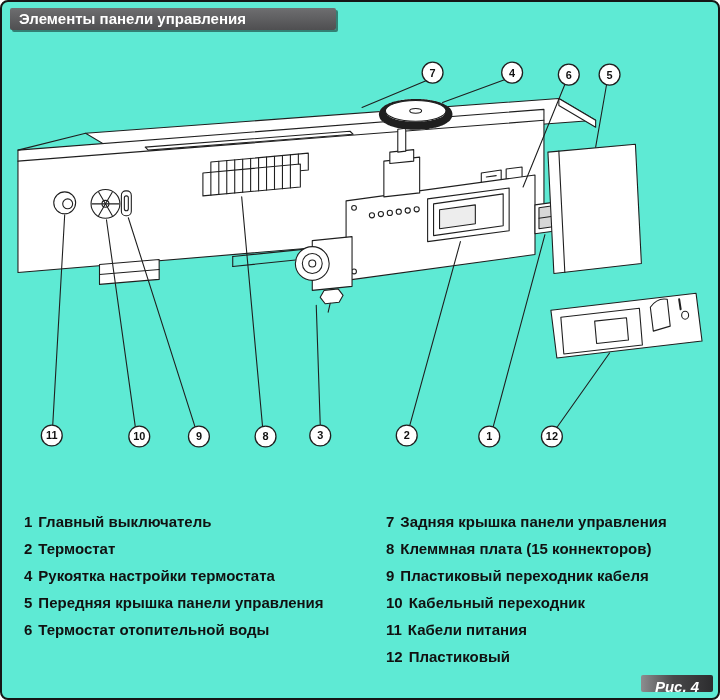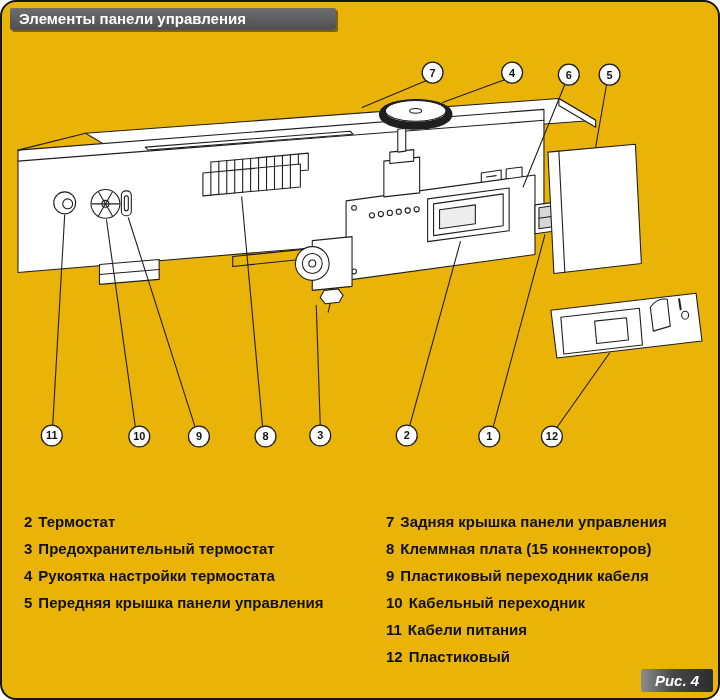--- a/index.html
+++ b/index.html
@@ -1,39 +1,39 @@
 <!DOCTYPE html>
 <html><head>
 <meta charset="utf-8">
 <style>
   * { margin:0; padding:0; box-sizing:border-box; }
   html,body { width:720px; height:700px; background:#fff; }
   body { font-family:"Liberation Sans", sans-serif; }
   .page {
-    position:relative; width:720px; height:700px; background:#eab308;
-    border:2px solid #161616; border-radius:16px; overflow:hidden;
+    position:relative; width:720px; height:700px; background:#5eead4;
+    border:2px solid #161616; border-radius:8px; overflow:hidden;
   }
   .title-banner {
     position:absolute; left:8px; top:6px; width:326px; height:22px;
     background:linear-gradient(180deg,#6e6e70,#4f4f51);
     color:#fff; font-weight:bold; font-size:15px; line-height:22px;
     padding-left:9px; border-radius:2px;
     box-shadow:2px 2px 0 rgba(0,0,0,0.45);
   }
   .diagram { position:absolute; left:0; top:0; width:716px; height:696px; }
   .diagram text { font:bold 11px "Liberation Sans", sans-serif; }
   .legend { position:absolute; left:0; top:506px; width:716px; height:166px;
     color:#111; font-weight:bold; font-size:15px; }
   .legend .col { position:absolute; top:0; }
   .col-left  { left:22px; }
   .col-right { left:384px; }
   .legend-item { height:27px; line-height:27px; white-space:nowrap; }
   .legend-item .num { margin-right:6px; }
   .fig-banner {
-    position:absolute; right:5px; bottom:6px; width:72px; height:23px;
+    position:absolute; right:5px; bottom:6px; width:72px; height:17px;
     background:linear-gradient(90deg,#8d8d8f 0%,#48484a 45%,#2c2c2e 100%);
     color:#fff; font-weight:bold; font-style:italic; font-size:15px;
     line-height:23px; text-align:center; border-radius:2px;
   }
 </style>
 </head>
 <body>
 
 <div class="page">
 
@@ -219,24 +219,25 @@
       <g>
         <line x1="558" y1="428" x2="611" y2="353"></line>
         <circle cx="553" cy="437" r="10.5" fill="#fff" stroke-width="1.3"></circle>
         <text x="553" y="441" text-anchor="middle" stroke="none" fill="#111">12</text>
       </g>
     </g>
   </svg>
 
   <div class="legend">
     <div class="col col-left">
+      <div class="legend-item"><span class="num">1</span><span class="lbl">Главный выключатель</span></div>
       <div class="legend-item"><span class="num">2</span><span class="lbl">Термостат</span></div>
-      <div class="legend-item"><span class="num">3</span><span class="lbl">Предохранительный термостат</span></div>
       <div class="legend-item"><span class="num">4</span><span class="lbl">Рукоятка настройки термостата</span></div>
       <div class="legend-item"><span class="num">5</span><span class="lbl">Передняя крышка панели управления</span></div>
+      <div class="legend-item"><span class="num">6</span><span class="lbl">Термостат отопительной воды</span></div>
     </div>
     <div class="col col-right">
       <div class="legend-item"><span class="num">7</span><span class="lbl">Задняя крышка панели управления</span></div>
       <div class="legend-item"><span class="num">8</span><span class="lbl">Клеммная плата (15 коннекторов)</span></div>
       <div class="legend-item"><span class="num">9</span><span class="lbl">Пластиковый переходник кабеля</span></div>
       <div class="legend-item"><span class="num">10</span><span class="lbl">Кабельный переходник</span></div>
       <div class="legend-item"><span class="num">11</span><span class="lbl">Кабели питания</span></div>
       <div class="legend-item"><span class="num">12</span><span class="lbl">Пластиковый</span></div>
     </div>
   </div>

